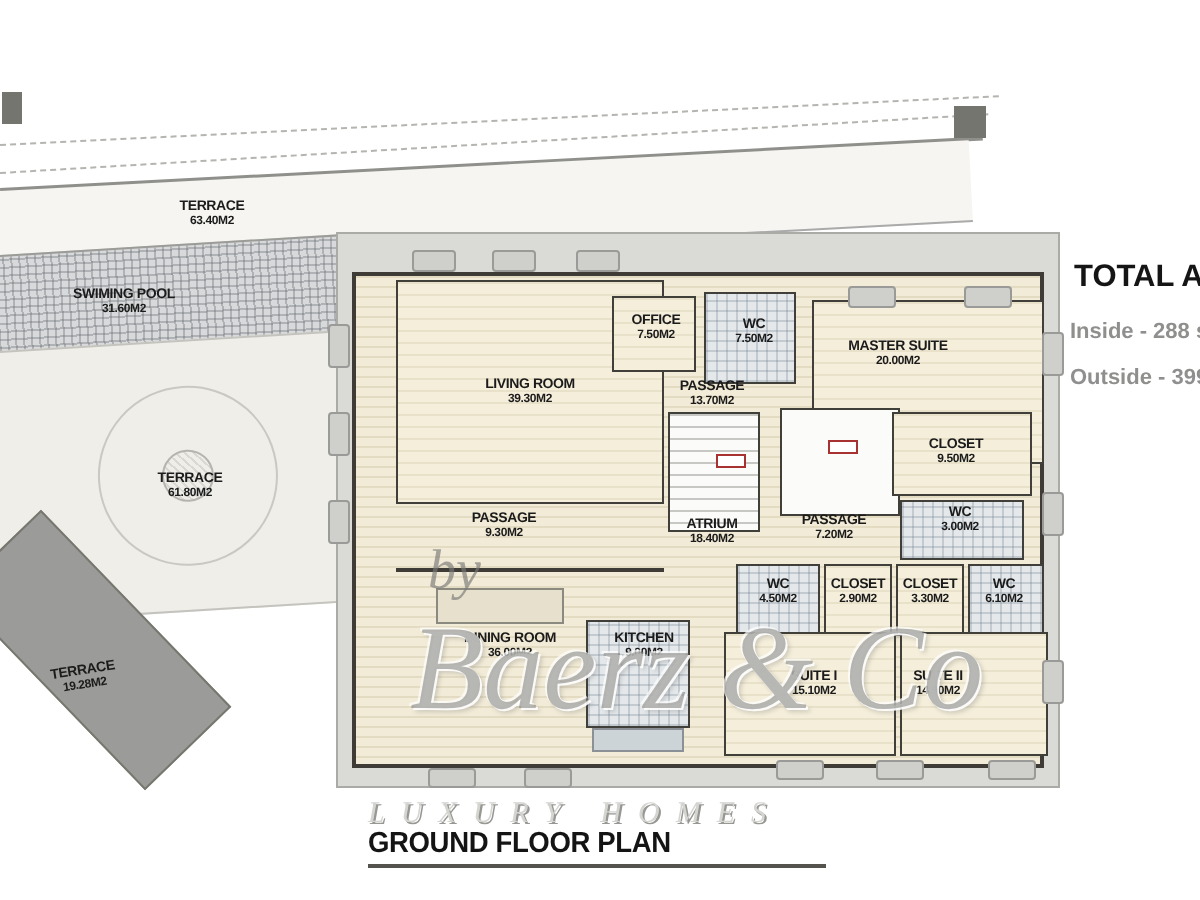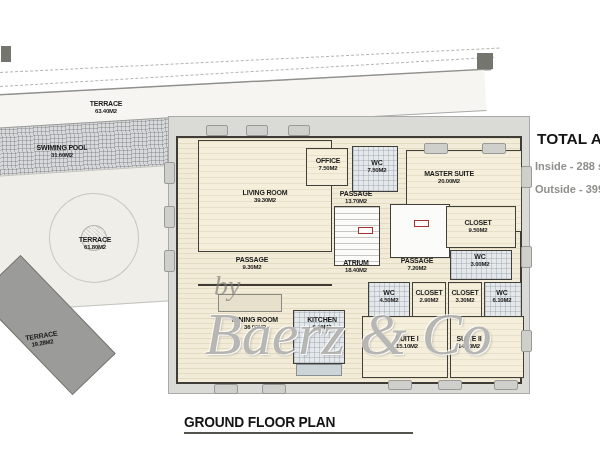--- a/index.html
+++ b/index.html
@@ -181,20 +181,21 @@
     <span class="nm">SUITE I</span>
     <span class="ar">15.10M2</span>
   </div>
   <div class="lbl" style="left:469px;top:335px;">
     <span class="nm">SUITE II</span>
     <span class="ar">14.90M2</span>
   </div>
 
   <div class="abs wm" style="left:214px;top:270px;font-size:28px;color:rgba(120,120,118,.65);z-index:40;">by</div>
   <div class="abs wm" style="left:180px;top:300px;font-size:60px;color:rgba(135,135,132,.60);z-index:40;text-shadow:1px 1px 0 rgba(255,255,255,.9),-1px -1px 0 rgba(255,255,255,.7),2px 2px 2px rgba(90,90,90,.25);margin-left:25px;">Baerz &amp; Co</div>
+  <div class="abs wm" style="left:184px;top:399px;font-size:15px;letter-spacing:8px;color:#d4d4d1;z-index:40;text-shadow:1px 1px 0 #979794;">LUXURY HOMES</div>
 
   <div class="abs" style="left:184px;top:414px;font-size:14.5px;font-weight:bold;color:#141414;letter-spacing:-.2px;transform:scaleX(.95);transform-origin:0 0;z-index:41;">GROUND FLOOR PLAN</div>
   <div class="abs" style="left:184px;top:432px;width:229px;height:2px;background:#55534e;z-index:41;"></div>
 
   <div class="abs" style="left:537px;top:130px;font-size:15.5px;font-weight:bold;color:#151515;white-space:nowrap;z-index:41;">TOTAL AREAS</div>
   <div class="abs" style="left:535px;top:160px;font-size:11px;font-weight:bold;color:#8f8f8d;white-space:nowrap;z-index:41;">Inside - 288 sqm</div>
   <div class="abs" style="left:535px;top:183px;font-size:11px;font-weight:bold;color:#8f8f8d;white-space:nowrap;z-index:41;">Outside - 399 sqm</div>
 
 </div>
 

